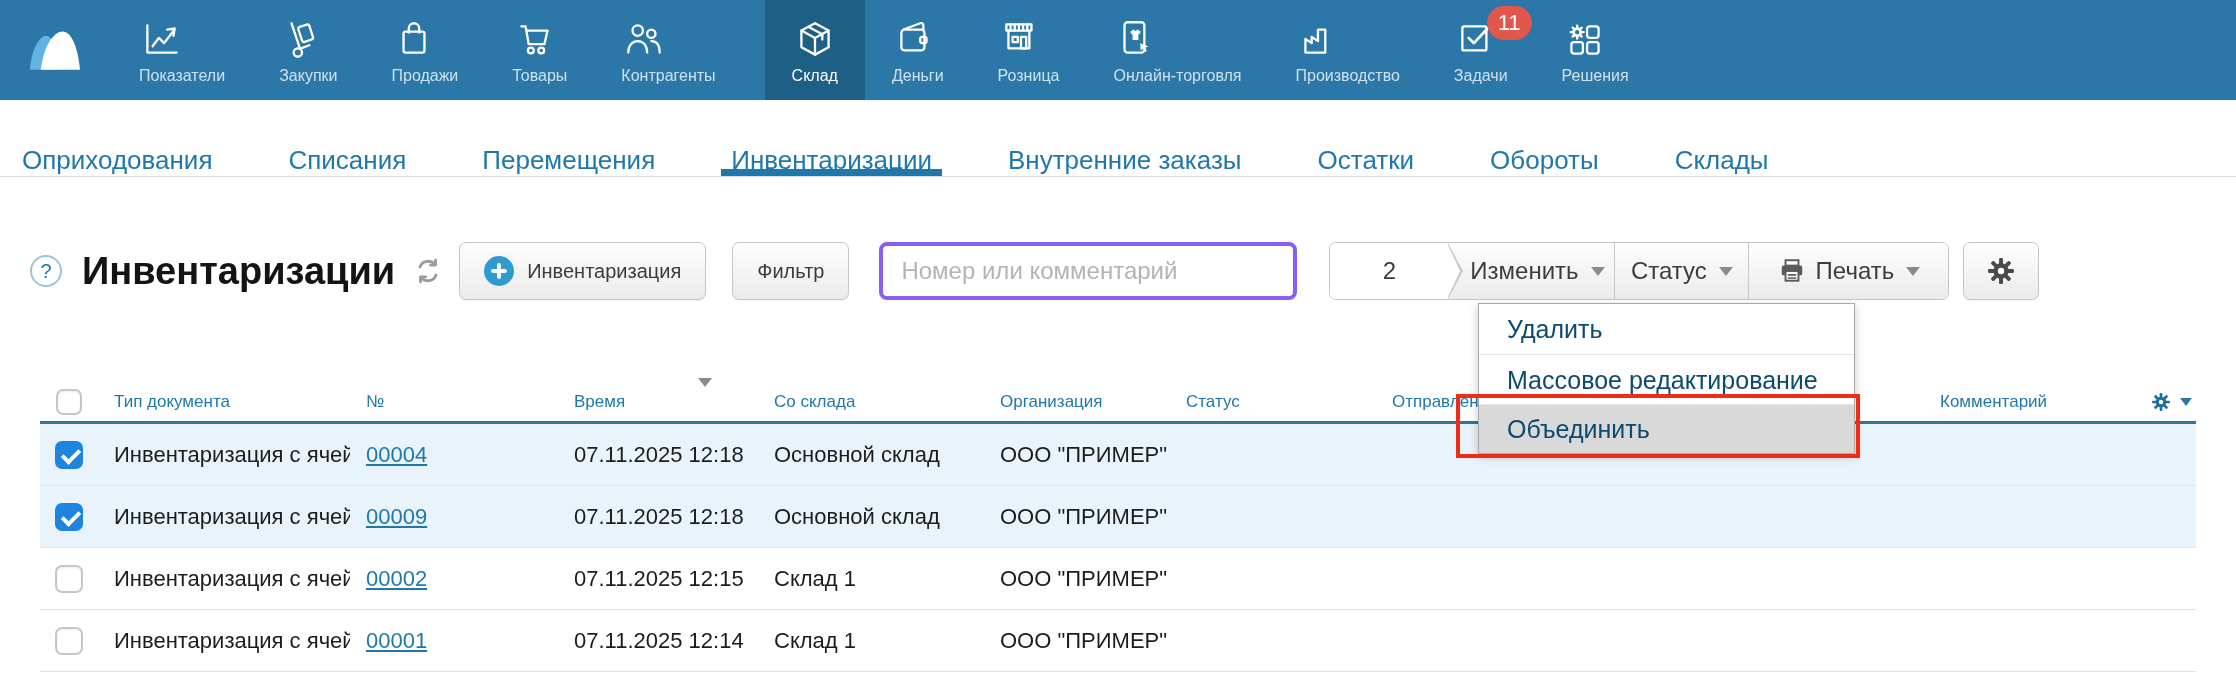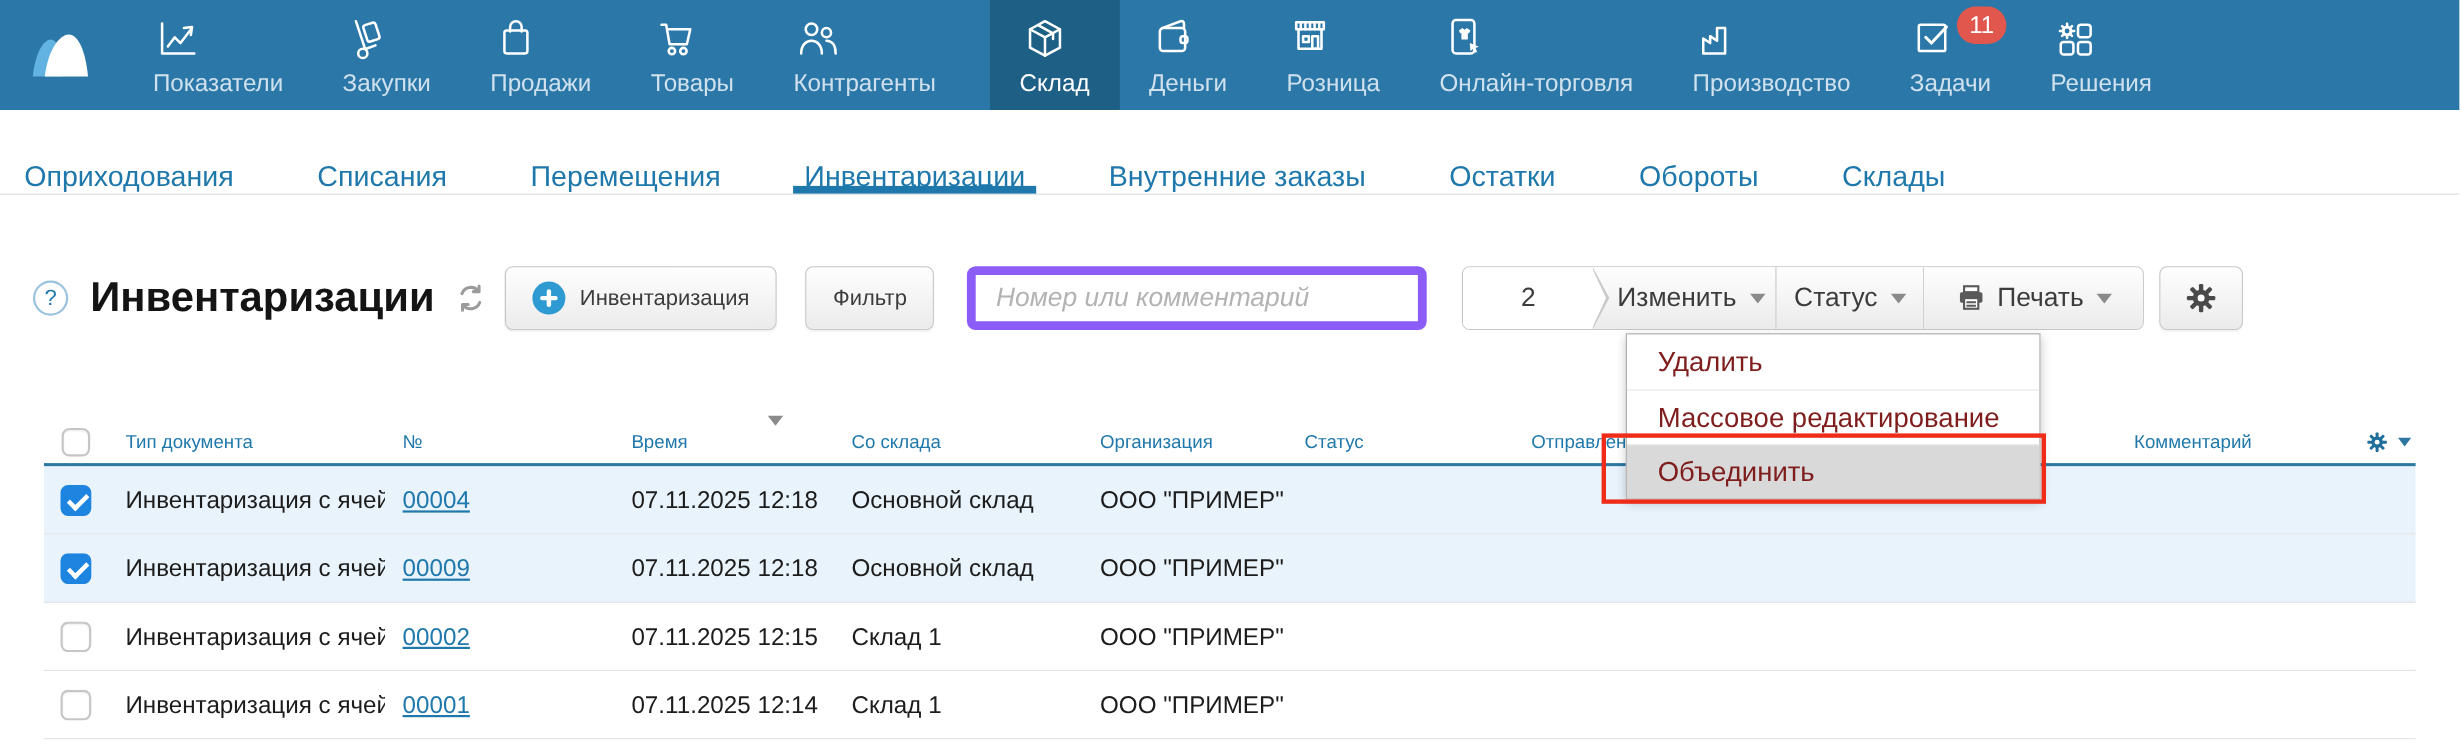--- a/index.html
+++ b/index.html
@@ -6,21 +6,21 @@
   html,body { width:2236px; height:676px; overflow:hidden; background:#fff;
     font-family:"Liberation Sans", sans-serif; }
   body { position:relative; color:#1c1c1c; }
 
   
   .topbar { height:100px; background:var(--topbar); display:flex; align-items:stretch; }
   .logo-wrap { width:112px; display:flex; align-items:center; justify-content:center; }
   .nav-item { display:flex; flex-direction:column; align-items:flex-start; justify-content:center;
     padding:0 27px; cursor:pointer; position:relative; }
   .nav-item .nicon { height:48px; display:flex; align-items:flex-end; justify-content:center; margin-bottom:4px; }
-  .nav-item .nlabel { font-size:22px; color:#cfe1ee; white-space:nowrap; }
+  .nav-item .nlabel { font-size:16px; color:#cfe1ee; white-space:nowrap; }
   .nav-item.active { background:var(--topbar_active);margin-left:22px; }
   .nav-item.active .nlabel { color:#ffffff; }
   .badge { position:absolute; top:6px; left:calc(50% + 6px); background:var(--badge); color:#fff;
     font-size:22px; line-height:34px; padding:0 11px; border-radius:17px; }
 
   
   .subnav { height:77px; border-bottom:1px solid #dcdcdc; display:flex; align-items:flex-end;
     padding-left:22px; }
   .subnav-item { display:flex; align-items:center; font-size:26px; color:var(--accent);
     margin-right:76px; cursor:pointer; position:relative; white-space:nowrap; }
@@ -39,23 +39,23 @@
     display:flex; align-items:center; padding:0 24px; cursor:pointer; white-space:nowrap;
     box-shadow:0 1px 1px rgba(0,0,0,.05); }
   .btn-create { margin-right:26px; }
   .plus-circle { width:30px; height:30px; border-radius:50%; background:#2e9ad2; position:relative;
     margin-right:13px; flex:none; }
   .plus-circle::before { content:''; position:absolute; left:13px; top:7px; width:4px; height:16px;
     background:#fff; border-radius:2px; }
   .plus-circle::after { content:''; position:absolute; left:7px; top:13px; width:16px; height:4px;
     background:#fff; border-radius:2px; }
   .btn-filter { margin-right:30px; }
-  .search-input { width:418px; height:58px; border:8px solid #8b5cf6; border-radius:8px;
+  .search-input { width:418px; height:58px; border:4px solid #8b5cf6; border-radius:8px;
     padding:0 18px; font-size:24px; color:#333; margin-right:32px;
-    font-family:"Liberation Sans", sans-serif;font-style:italic; }
+    font-family:"Liberation Sans", sans-serif; }
   .search-input::placeholder { color:#b3b3b3; }
   .btn-group { display:flex; height:58px; border:1px solid #c6c6c6; border-radius:7px;
     margin-right:14px; }
   .seg { display:flex; align-items:center; justify-content:center; font-size:24px; color:#3c3c3c;
     cursor:pointer; }
   .seg-count { width:118px; background:#fff; position:relative; border-radius:6px 0 0 6px; }
   .seg-count::before { content:''; position:absolute; right:-15px; top:0; z-index:2;
     border-top:28px solid transparent; border-bottom:28px solid transparent; border-left:15px solid #c9c9c9; }
   .seg-count::after { content:''; position:absolute; right:-12px; top:0; z-index:3;
     border-top:28px solid transparent; border-bottom:28px solid transparent; border-left:13px solid #fff; }
@@ -93,21 +93,21 @@
   .cb.checked { background:var(--checkbox); border-color:var(--checkbox); box-shadow:none; }
   .cb.checked::after { content:''; position:absolute; left:5px; top:6px; width:14px; height:7px;
     border-left:4px solid #fff; border-bottom:4px solid #fff; transform:rotate(-45deg); }
   .doclink { color:var(--accent); text-decoration:underline; cursor:pointer; }
   .hdr-caret { width:0; height:0; border-left:6px solid transparent; border-right:6px solid transparent;
     border-top:8px solid #2e77a3; margin-left:8px; }
 
   
   .bulk-menu { position:absolute; left:1478px; top:303px; width:377px; background:#fff;
     border:1px solid #a9a9a9; box-shadow:0 3px 9px rgba(0,0,0,.22); z-index:20; }
-  .menu-item { height:50px; line-height:50px; padding-left:28px; font-size:25px; color:#7f1d1d; cursor:pointer; }
+  .menu-item { height:50px; line-height:50px; padding-left:28px; font-size:25px; color:#0c4a6e; cursor:pointer; }
   .menu-item + .menu-item { border-top:1px solid #e6e6e6; }
   .menu-item.highlighted { background:#d9d9d9; height:49px; line-height:49px; }
   .annotation-box { position:absolute; left:1456px; top:394px; width:404px; height:64px;
     border:4px solid var(--annotation); z-index:30; pointer-events:none; }
 </style>
 </head>
 <body>
 
 <div class="topbar">
   <div class="logo-wrap">

